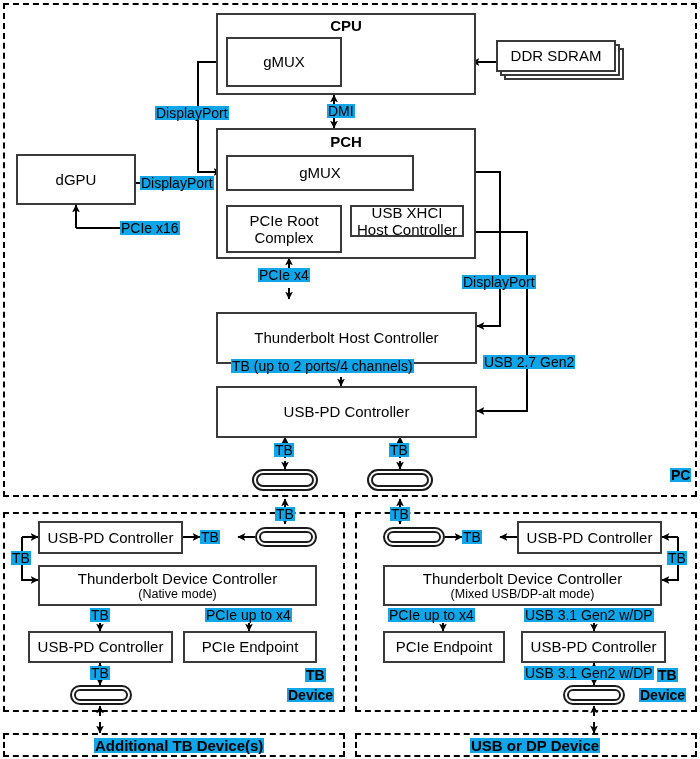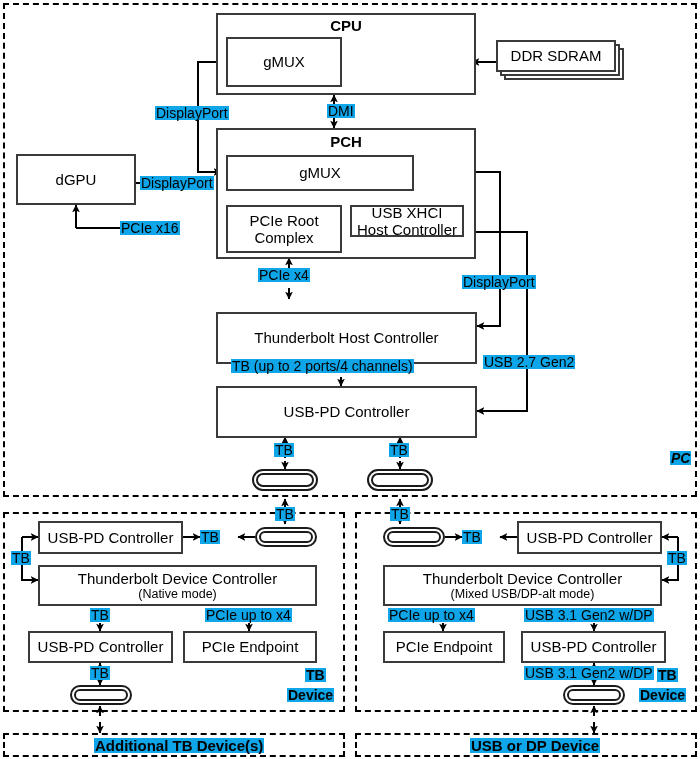--- a/index.html
+++ b/index.html
@@ -116,21 +116,21 @@
 
       <path d="M594,672 L594,663" marker-end="url(#ah)"></path>
       <path d="M594,677 L594,685" marker-end="url(#ah)"></path>
 
       <path d="M594,716 L594,706" marker-end="url(#ah)"></path>
       <path d="M594,722 L594,733" marker-end="url(#ah)"></path>
     </g>
   </svg>
 
   <div class="dashed" style="left:3px;top:3px;width:694px;height:494px;"></div>
-  <div class="lbl b" style="left:670px;top:451px;font-style:italic;">PC</div>
+  <div class="lbl b" style="left:670px;top:468px;">PC</div>
 
   <div class="grp" style="left:216px;top:13px;width:260px;height:82px;"></div>
   <div class="grp-title" style="left:216px;top:17px;width:260px;">CPU</div>
   <div class="box" style="left:226px;top:37px;width:116px;height:50px;">
     <span>gMUX</span>
   </div>
 
   <div class="stack" style="left:496px;top:40px;width:130px;height:48px;">
     <div class="sh" style="left:8px;top:8px;width:120px;height:32px;"></div>
     <div class="sh" style="left:4px;top:4px;width:120px;height:32px;"></div>

